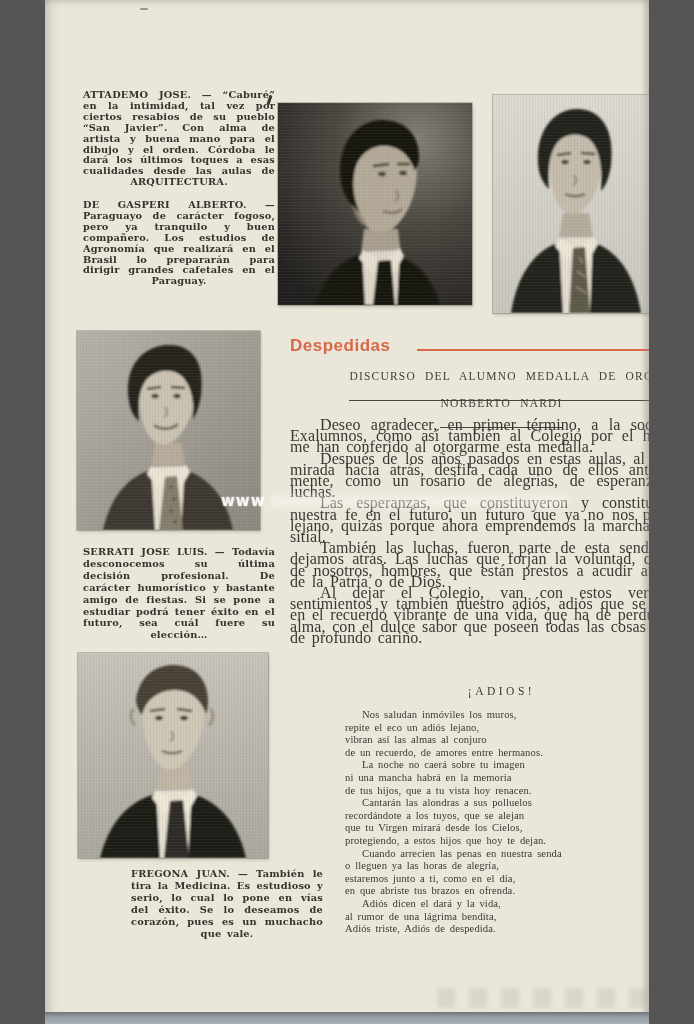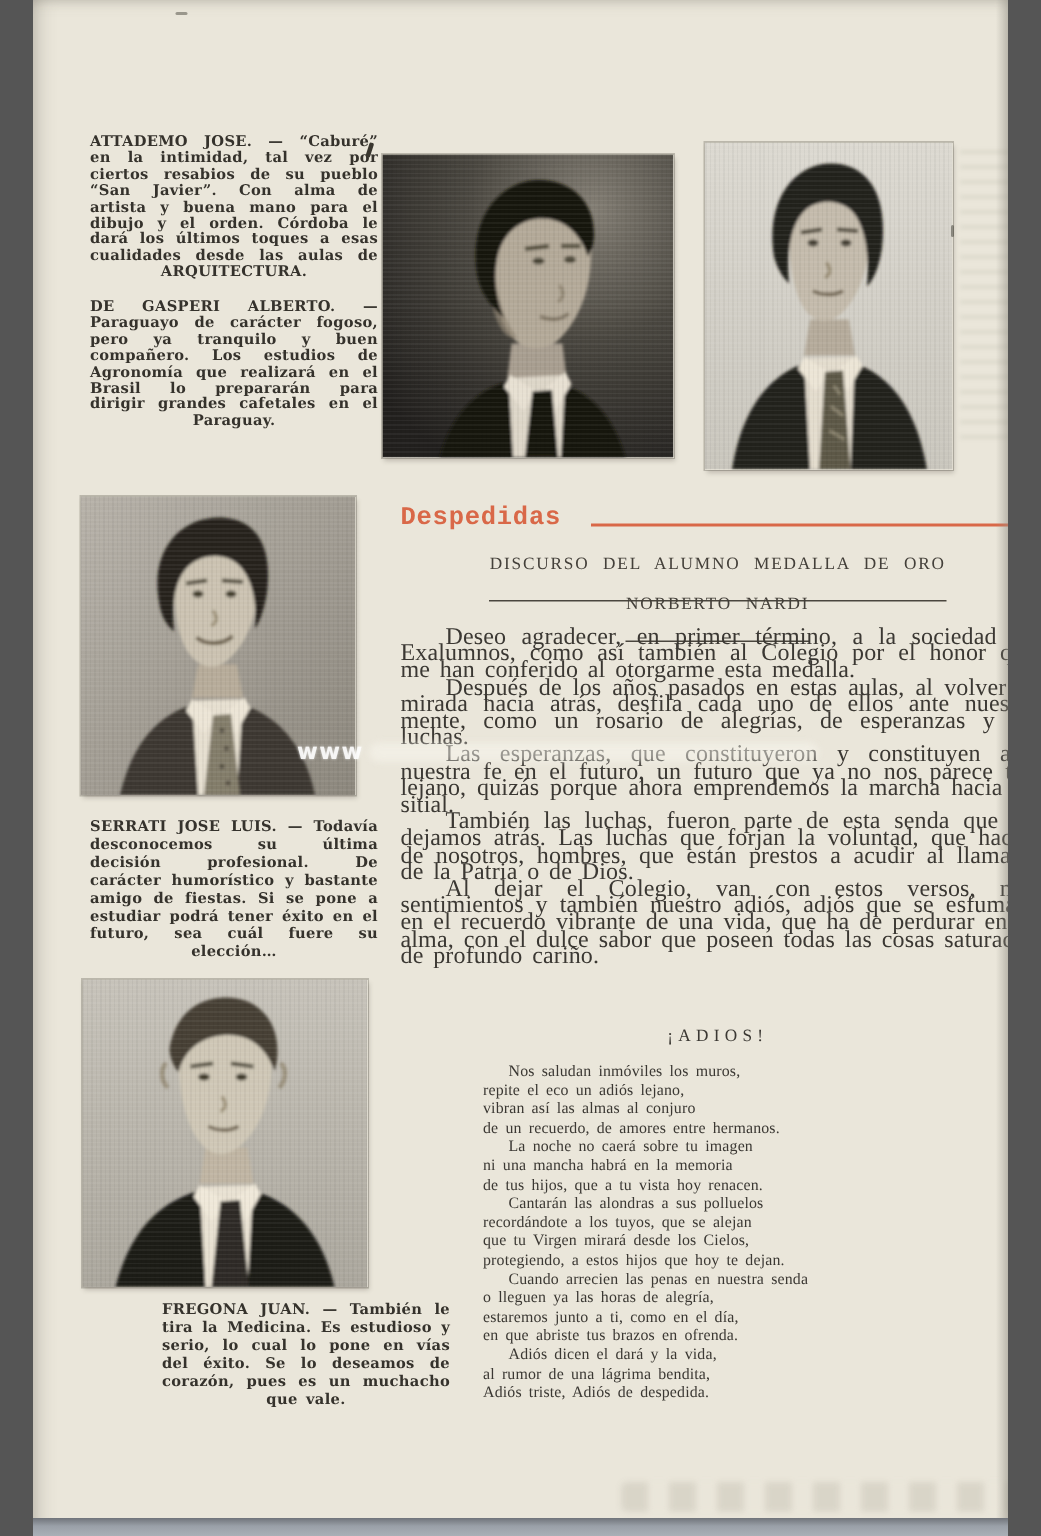--- a/index.html
+++ b/index.html
@@ -1,17 +1,17 @@
 <!DOCTYPE html>
 <html><head>
 <meta charset="utf-8">
 <style>
   html,body{margin:0;padding:0;background:#555;}
   .page{
-    position:relative;width:650px;height:1024px;margin:0 auto;
+    position:relative;width:604px;height:1024px;margin:0 auto;
     background:#eae6da;
     overflow:hidden;
     font-family:"Liberation Serif", serif;
     box-shadow:inset 10px 0 14px -10px rgba(90,85,75,.45),
                inset 0 8px 10px -8px rgba(120,115,105,.35),
                inset -4px 0 8px -4px rgba(120,115,105,.25);
   }
   .abs{position:absolute;}
 
   
@@ -35,21 +35,21 @@
   .photo svg{display:block;width:100%;height:100%;}
   .photo::after{
     content:"";position:absolute;inset:0;pointer-events:none;
     background:
       repeating-linear-gradient(0deg, rgba(255,255,255,.05) 0 1px, transparent 1px 3px),
       repeating-linear-gradient(90deg, rgba(0,0,0,.04) 0 1px, transparent 1px 3px);
   }
 
   
   .despedidas{
-    font-family:Liberation Mono, monospace;
+    font-family:Liberation Sans, sans-serif;
     font-weight:bold;
     font-size:17px;
     letter-spacing:.5px;
     color:#d96848;
   }
   .rule{height:2px;background:#d96848;}
   .center-col{width:423px;text-align:center;color:#44403a;}
   .u{
     border-bottom:1.2px solid #4a463e;
     padding-bottom:18px;

